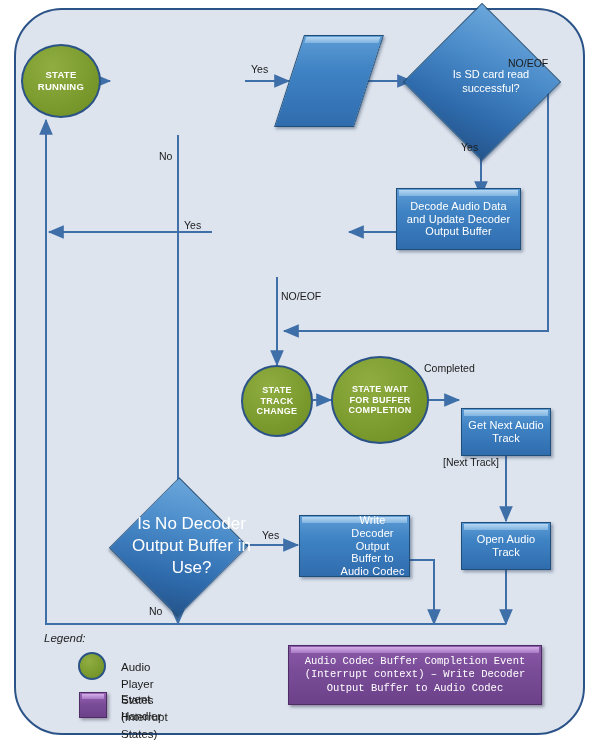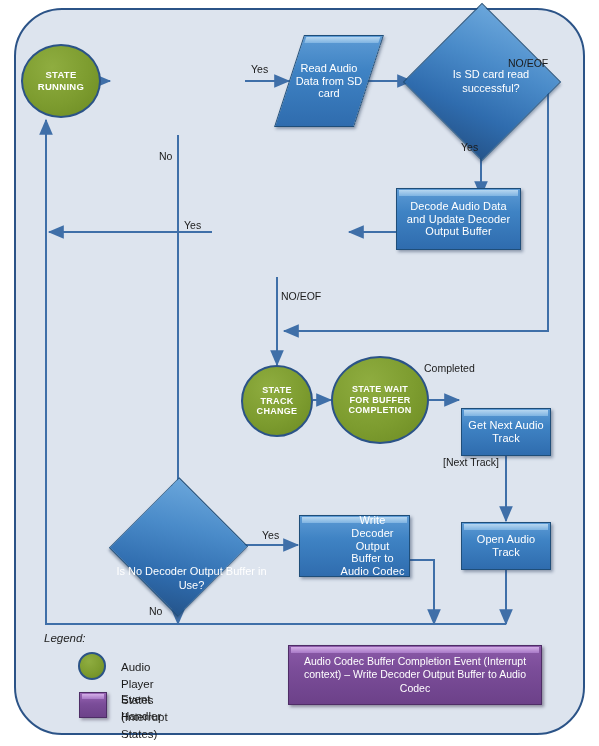--- a/index.html
+++ b/index.html
@@ -91,21 +91,21 @@
     border:1px solid #4e2d66;
     box-shadow:2px 2px 3px rgba(40,30,60,.45);
     color:#ffffff;
     display:flex;align-items:center;justify-content:center;
     text-align:center;line-height:1.3;
   }
   .purple .caplite{
     position:absolute;left:2px;right:2px;top:1px;height:6px;
     background:linear-gradient(180deg,#d3aee6 0%,#a879c7 100%);
   }
-  .purple span.lbl{position:relative;z-index:2;padding:16px 8px;display:block;}
+  .purple span.lbl{position:relative;z-index:2;padding:16px 8px;display:block;font-family:Liberation Mono, monospace;}
 
   
   .elabel{
     position:absolute;color:#1b1b1b;white-space:nowrap;
     font-size:10.5px;
   }
 
   
   #legend{position:absolute;}
   .legend-title{
@@ -187,21 +187,20 @@
   <div class="node circ" style="left:21px;top:44px;width:80px;height:74px;font-size:9.5px;">
     <div>
       <div>STATE</div>
       <div>RUNNING</div>
     </div>
   </div>
 
 
   <div class="node para" style="left:289px;top:35px;width:80px;height:92px;font-size:11px;">
     <div class="skewbg"></div>
-    <span class="lbl">Read Audio Data from SD card</span>
   </div>
 
   <div class="node dia" style="left:426px;top:26px;width:110px;height:110px;">
     <div class="dshape"></div>
     <div class="dtxt" style="font-size:11px;padding:0 10px;">
       <span>Is SD card read successful?</span>
     </div>
   </div>
 
   <div class="node rect" style="left:396px;top:188px;width:125px;height:62px;font-size:11px;">
@@ -231,21 +230,21 @@
     <span class="lbl">Get Next Audio Track</span>
   </div>
 
   <div class="node rect" style="left:461px;top:522px;width:90px;height:48px;font-size:11px;">
     <div class="caplite"></div>
     <span class="lbl">Open Audio Track</span>
   </div>
 
   <div class="node dia" style="left:100px;top:500px;width:155px;height:92px;">
     <div class="dshape" style="transform:rotate(45deg) scale(.62,1.06);"></div>
-    <div class="dtxt" style="font-size:11px;padding:0 14px;align-items:flex-end;">
+    <div class="dtxt" style="font-size:17px;padding:0 14px;">
       <span>Is No Decoder Output Buffer in Use?</span>
     </div>
   </div>
 
   <div class="node rect" style="left:299px;top:515px;width:111px;height:62px;font-size:11px;padding-left:36px;">
     <div class="caplite"></div>
     <span class="lbl">Write Decoder Output Buffer to Audio Codec</span>
   </div>
 
   <div class="node purple" style="left:288px;top:645px;width:254px;height:60px;font-size:10.5px;">

